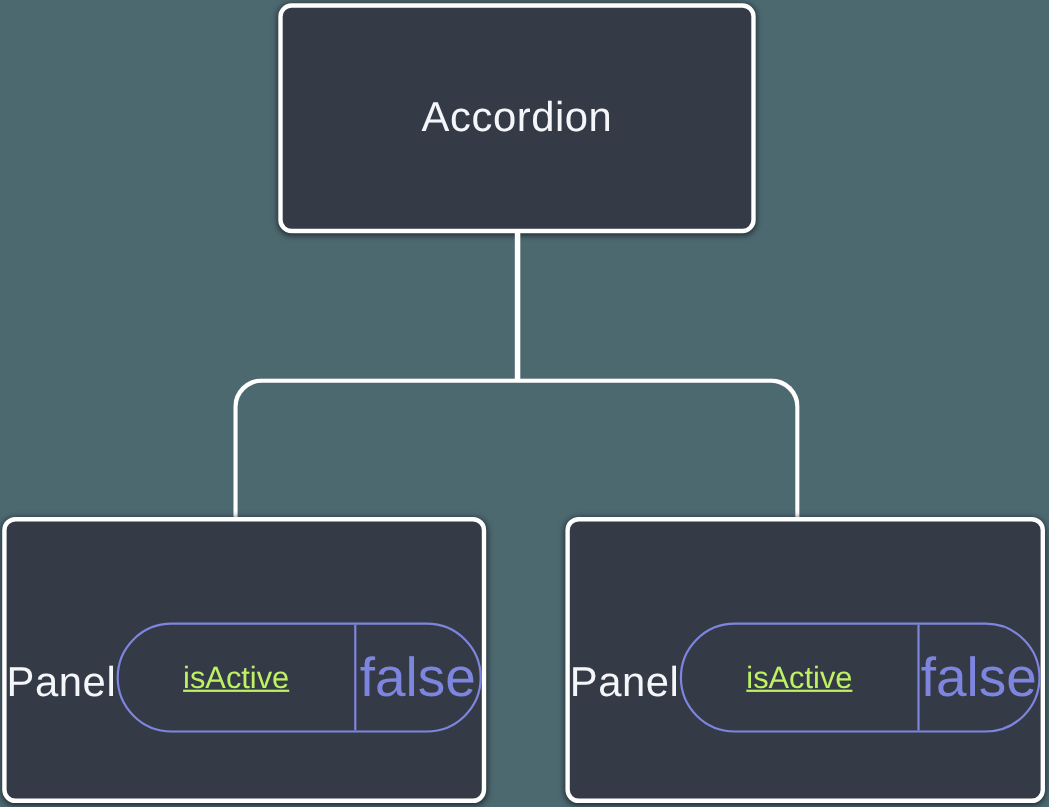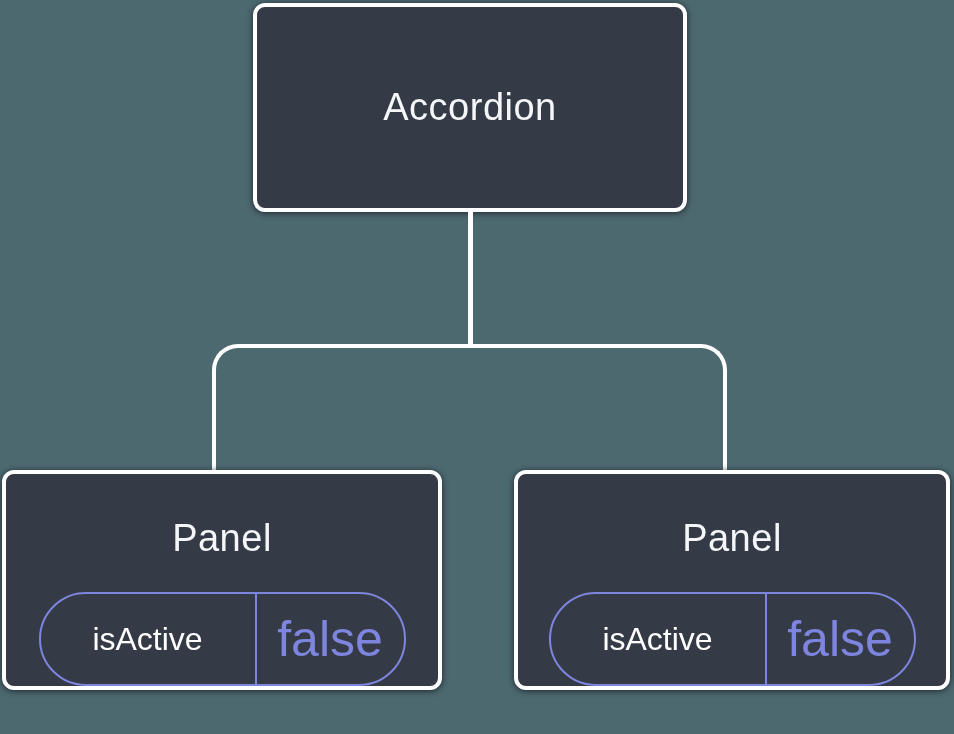--- a/index.html
+++ b/index.html
@@ -62,23 +62,23 @@
     border-top: 4px solid #ffffff;
     border-left: 4px solid #ffffff;
     border-right: 4px solid #ffffff;
     border-bottom: none;
     border-radius: 26px 26px 0 0;
     background: transparent;
   }
   
   .node.panel {
     top: 470px;
-    height: 220px;
+    height: 260px;
     display: flex;
-    flex-direction: column;
+    flex-direction: row;
     align-items: center;
   }
   .node.panel.left  { left: 2px;   width: 440px; }
   .node.panel.right { left: 514px; width: 436px; }
   .panel-title {
     margin-top: 42px;
     font-size: 38px;
     font-weight: 500;
     letter-spacing: 0.5px;
     line-height: 44px;
@@ -93,22 +93,23 @@
     border: 2.5px solid #7e85de;
     border-radius: 60px;
     display: flex;
     align-items: stretch;
   }
   .pill-key {
     flex: 0 0 214px;
     display: flex;
     align-items: center;
     justify-content: center;
-    font-size: 32px;
-    color: #ffffff;
+    font-size: 28px;
+    color: #bef264;
+    text-decoration: underline;
   }
   .pill-value {
     flex: 1 1 auto;
     border-left: 2.5px solid #7e85de;
     display: flex;
     align-items: center;
     justify-content: center;
     font-size: 50px;
     color: #7e85de;
   }

